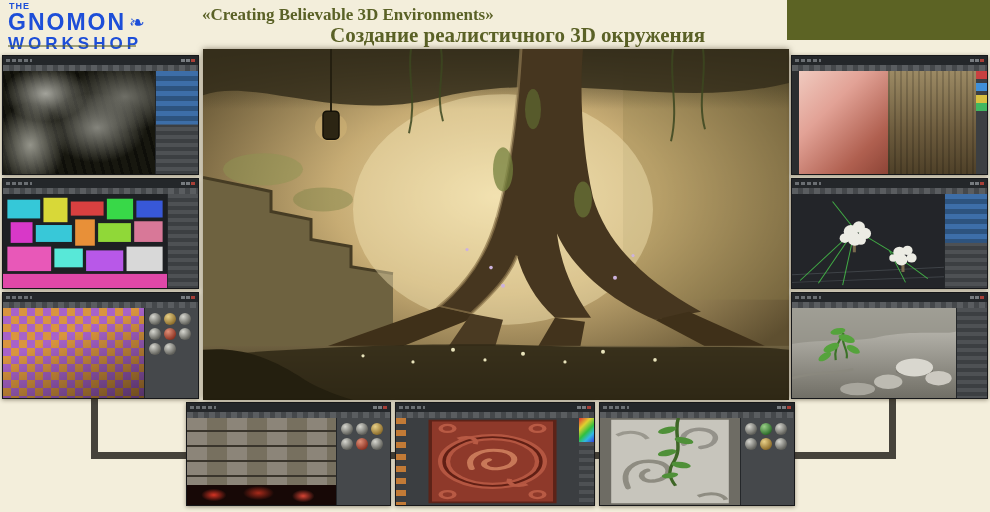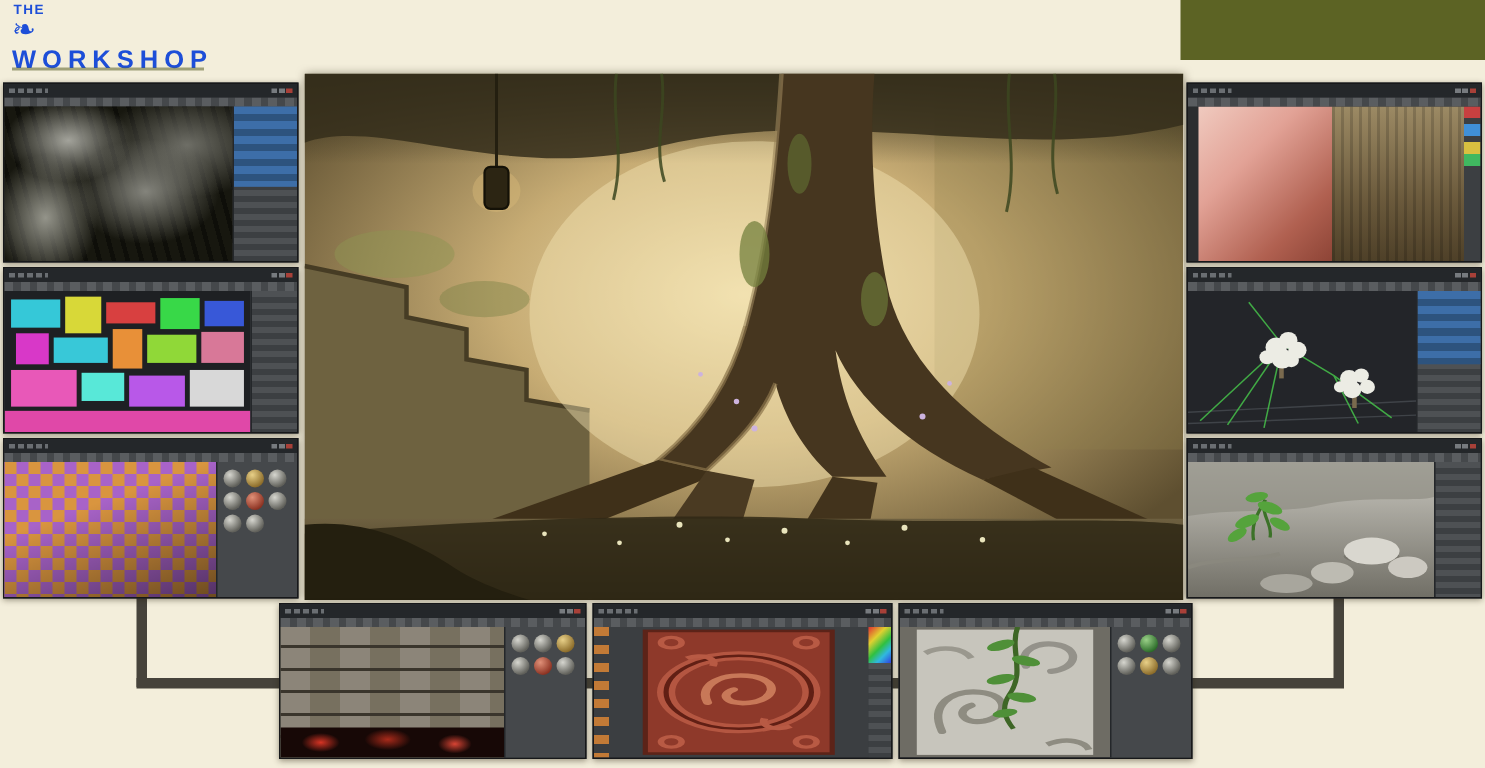--- a/index.html
+++ b/index.html
@@ -85,25 +85,28 @@
       box-shadow:0 0 6px rgba(40,30,10,.5);overflow:hidden}
   .center-render svg{display:block;width:100%;height:100%}
 </style>
 </head>
 <body>
 
 <header class="header">
   <div class="logo">
     <span class="the">THE</span>
     <div class="l1">
+      <span>GNOMON</span>
       <span class="glyph">❧</span>
     </div>
     <div class="l2">WORKSHOP</div>
   </div>
   <div class="logo-rule"></div>
+  <div class="title-en">«Creating Believable 3D Environments»</div>
+  <div class="title-ru">Создание реалистичного 3D окружения</div>
   <div class="olive-bar"></div>
 </header>
 
 <div class="conn" style="left:91px;top:396px;width:7px;height:62px"></div>
 <div class="conn" style="left:889px;top:396px;width:7px;height:62px"></div>
 <div class="conn" style="left:91px;top:452px;width:805px;height:7px"></div>
 
 <div class="center-render">
   <svg viewBox="0 0 586 350" preserveAspectRatio="none">
     <defs>

